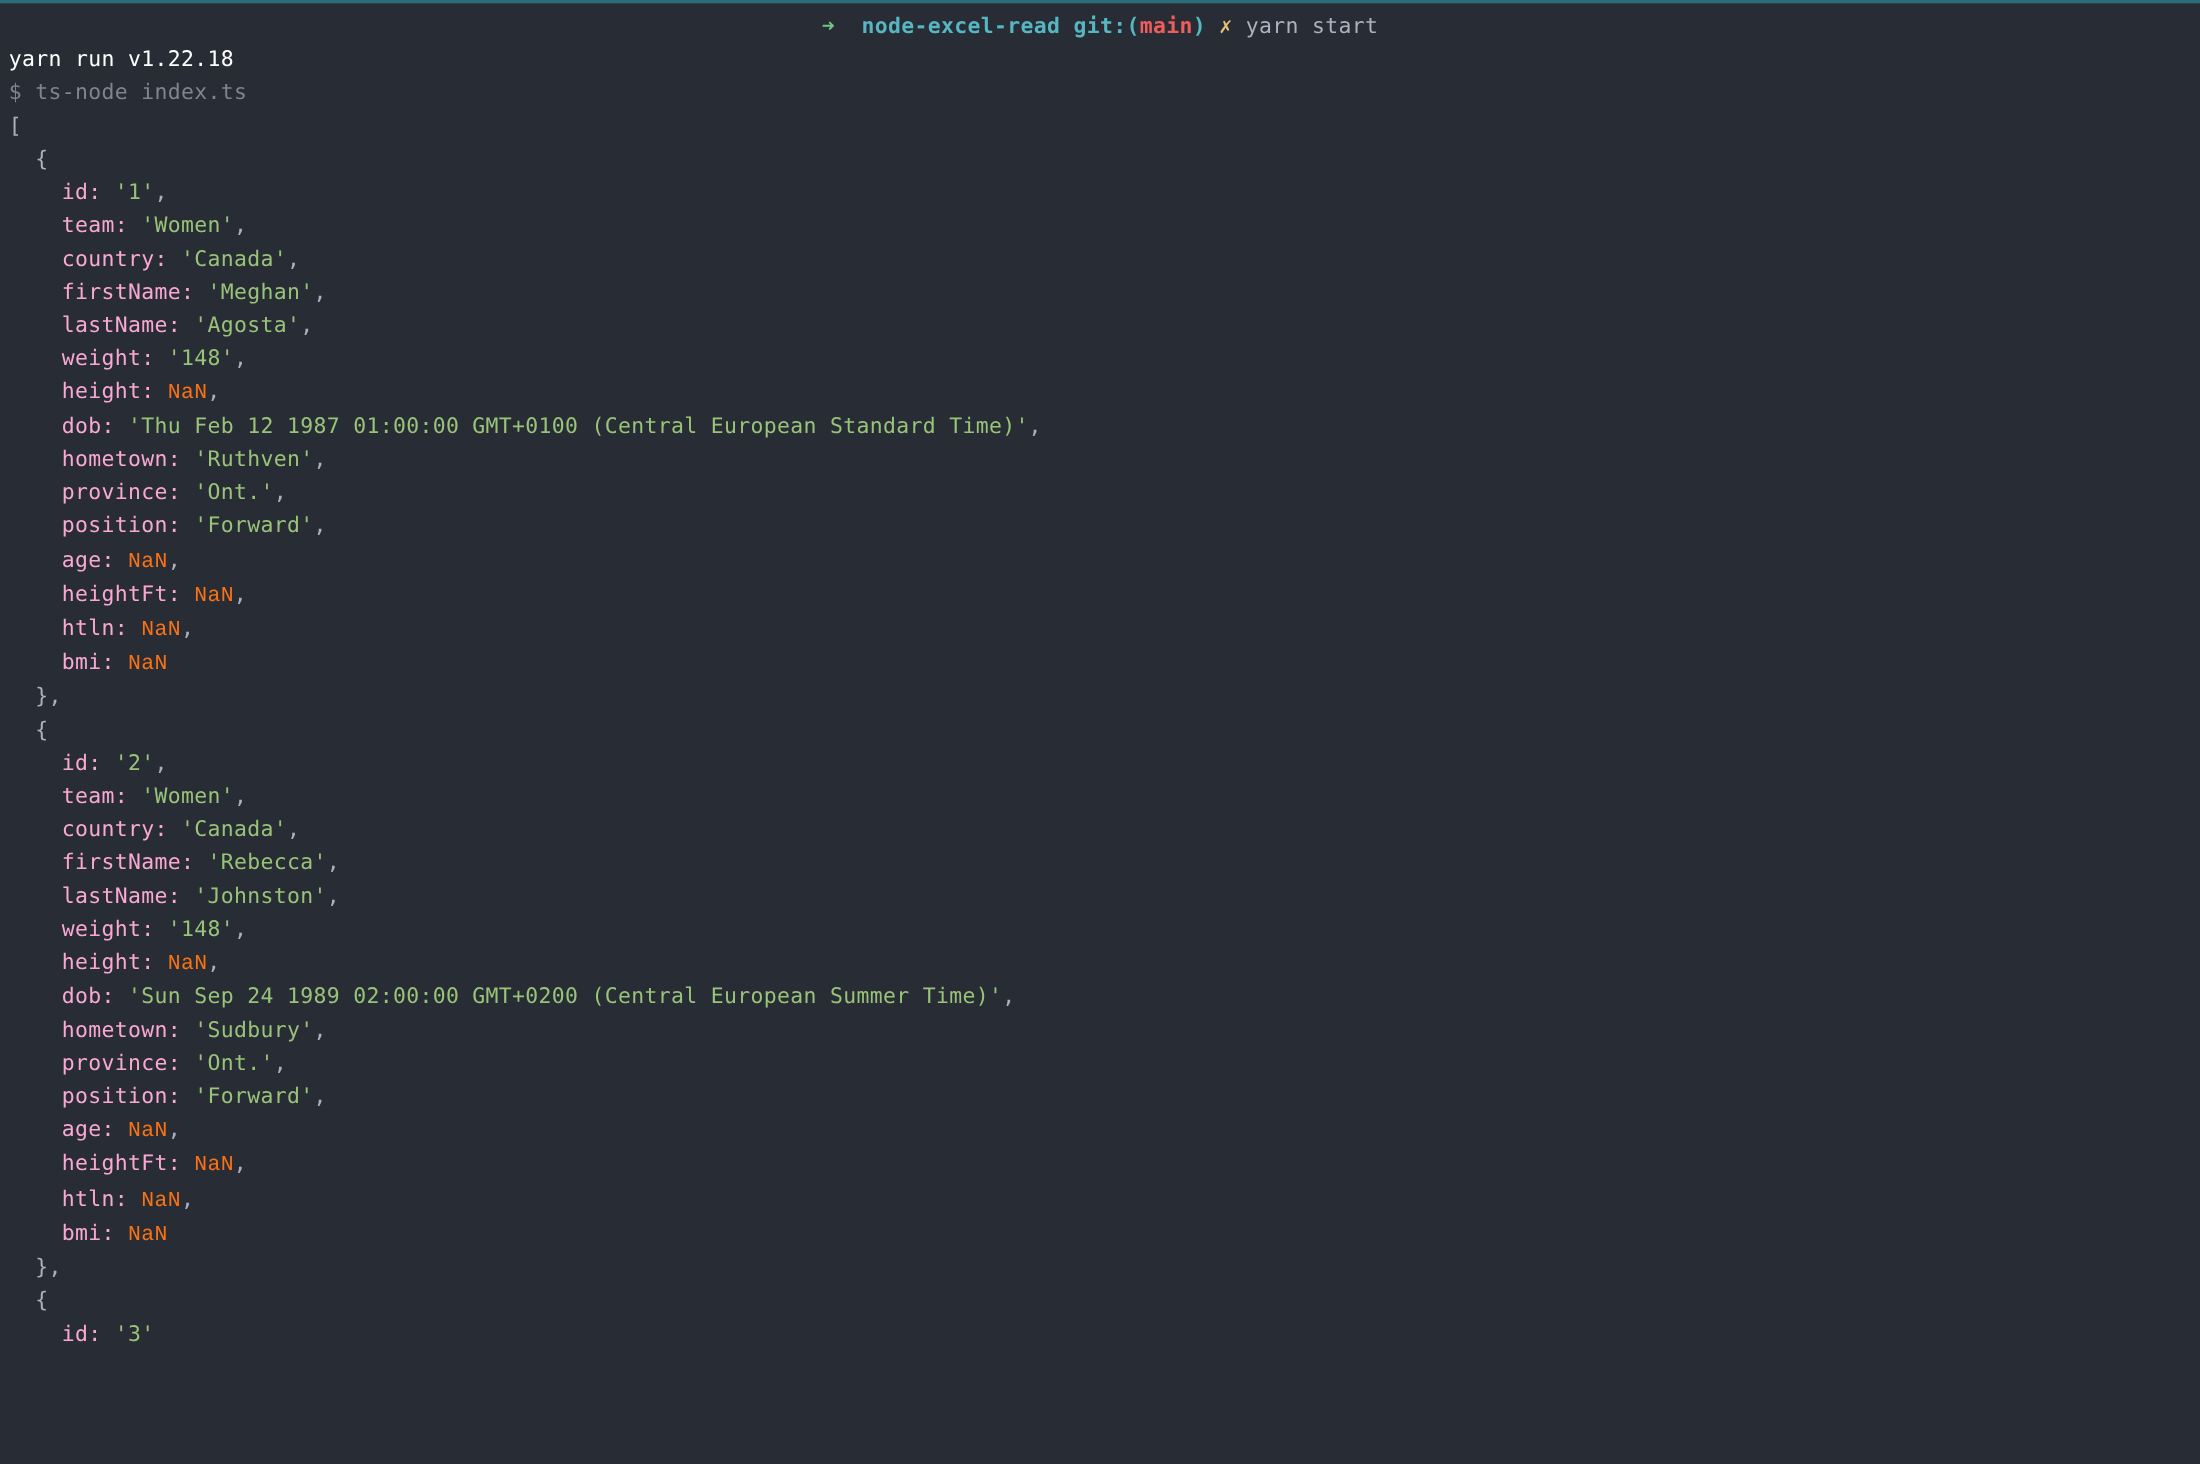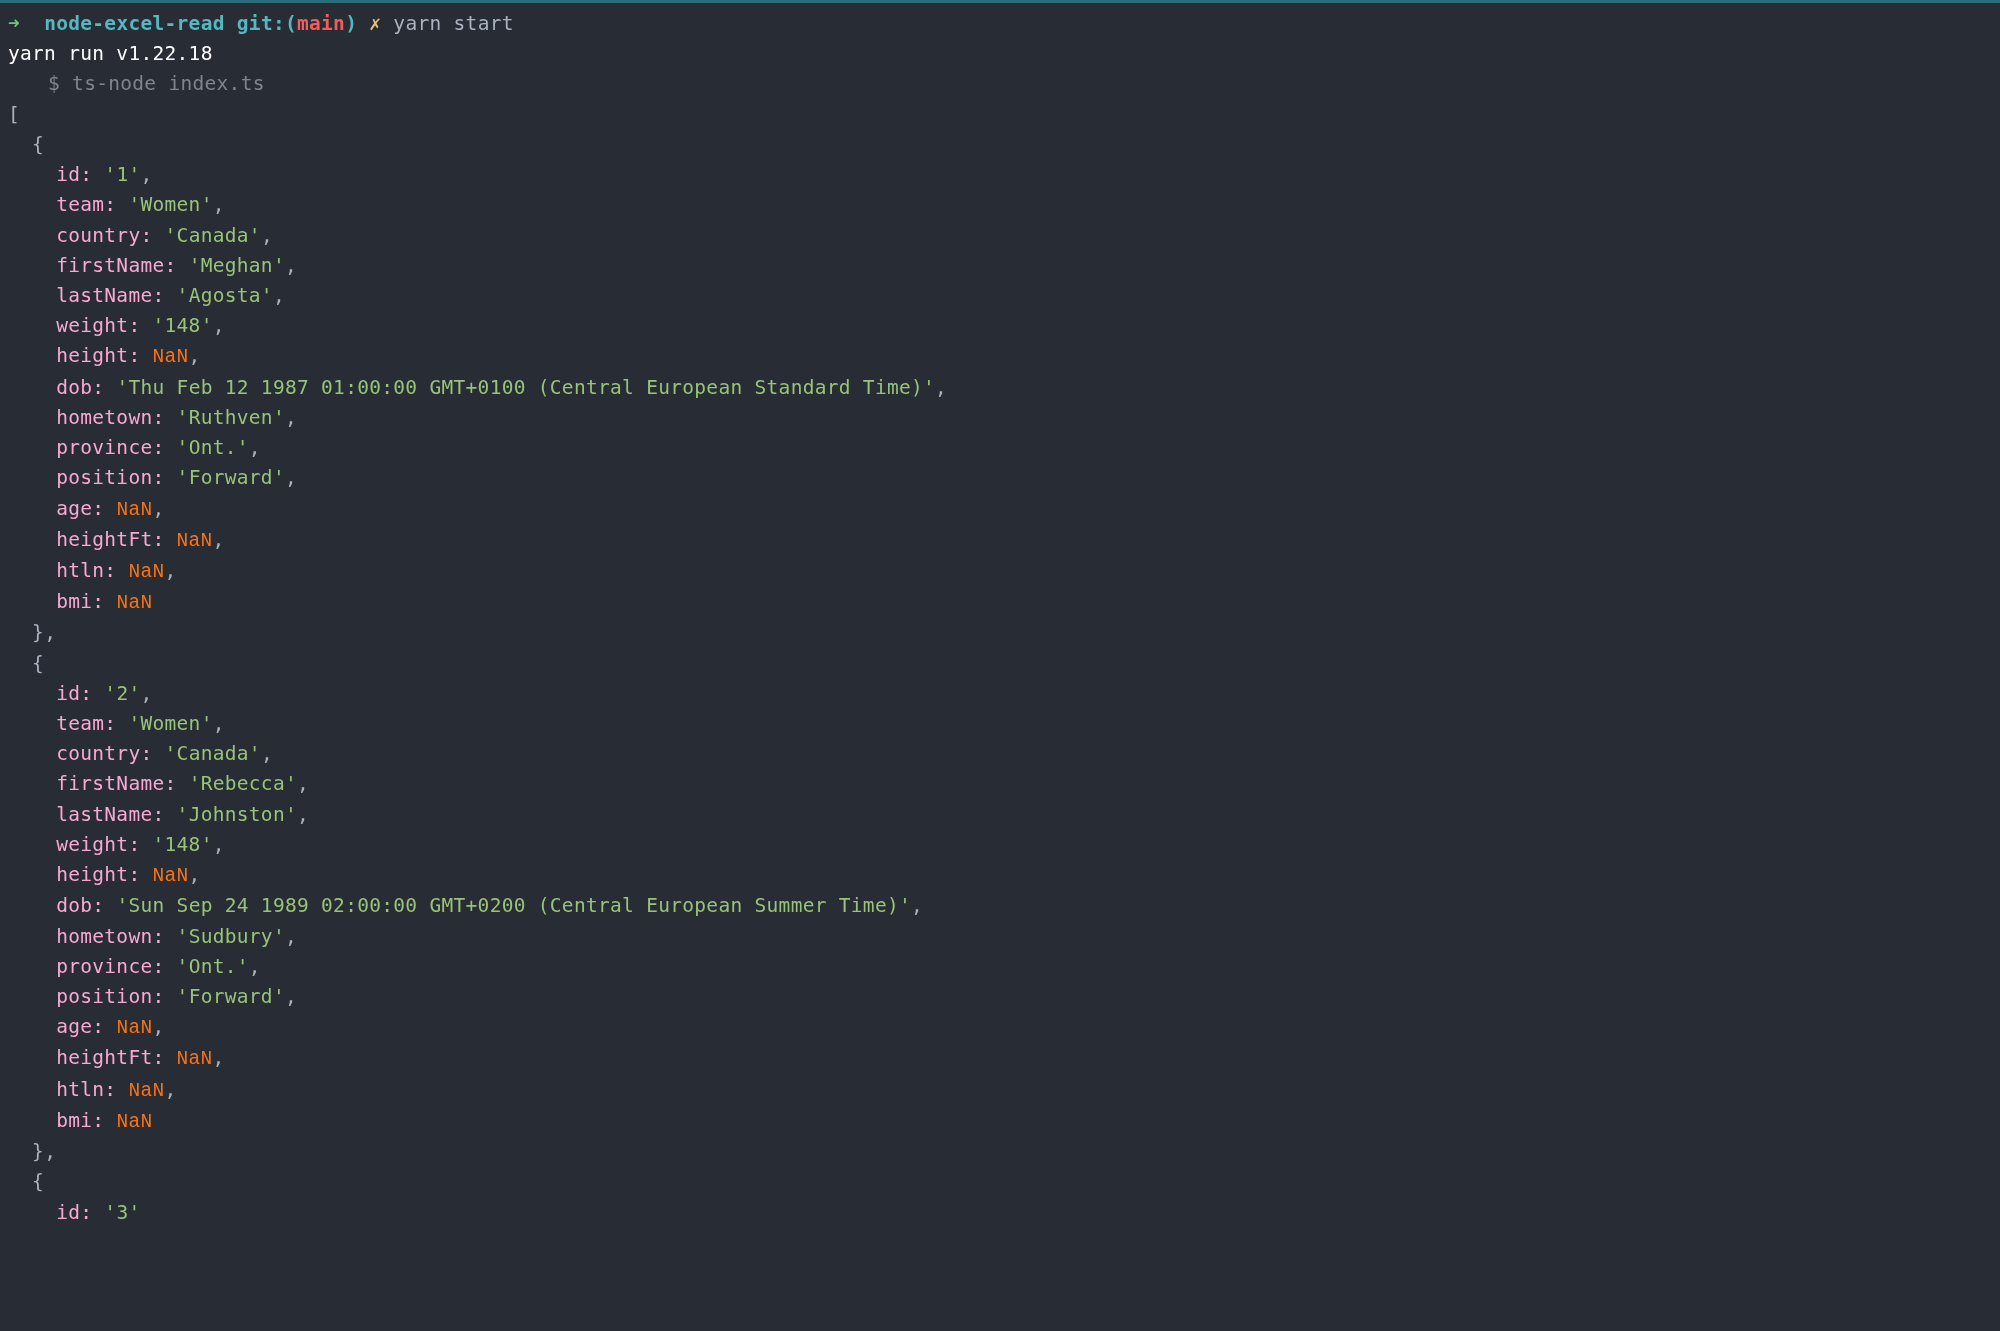--- a/index.html
+++ b/index.html
@@ -15,38 +15,38 @@
     overflow: hidden;
     letter-spacing: 0.3px;
   }
   .terminal {
     padding: 0;
     border-top: 3px solid #2a6e7a;
   }
   .prompt-line {
     padding: 6px 8px 0 8px;
     white-space: pre;
+    text-align: center;
   }
   .arrow { color: #6fc77f; font-weight: bold; }
   .dir { color: #56b6c2; font-weight: bold; }
   .git { color: #56b6c2; font-weight: bold; }
   .branch { color: #f05d5d; font-weight: bold; }
   .paren { color: #56b6c2; font-weight: bold; }
   .x { color: #e5c07b; font-weight: bold; }
   .cmd-yarn { color: #abb2bf; }
   .cmd-start { color: #abb2bf; }
   .yarn-run-line {
     padding: 0 8px;
     color: #ffffff;
     font-weight: normal;
   }
   .sub-cmd {
     padding: 0 8px;
     color: #7f848e;
-    margin-left: 40px;
   }
   .dollar { color: #7f848e; }
   .output {
     padding: 0 8px;
     color: #abb2bf;
     white-space: pre;
   }
   .punct { color: #abb2bf; }
   .key { color: #f9a8d4; }
   .str { color: #98c379; }

